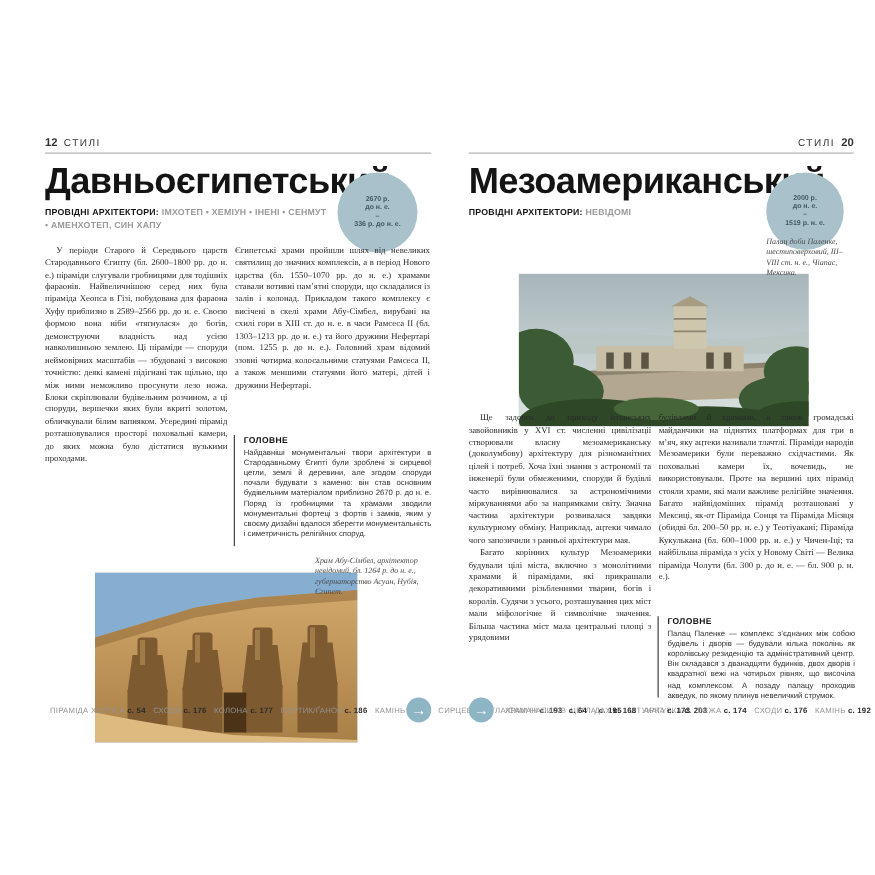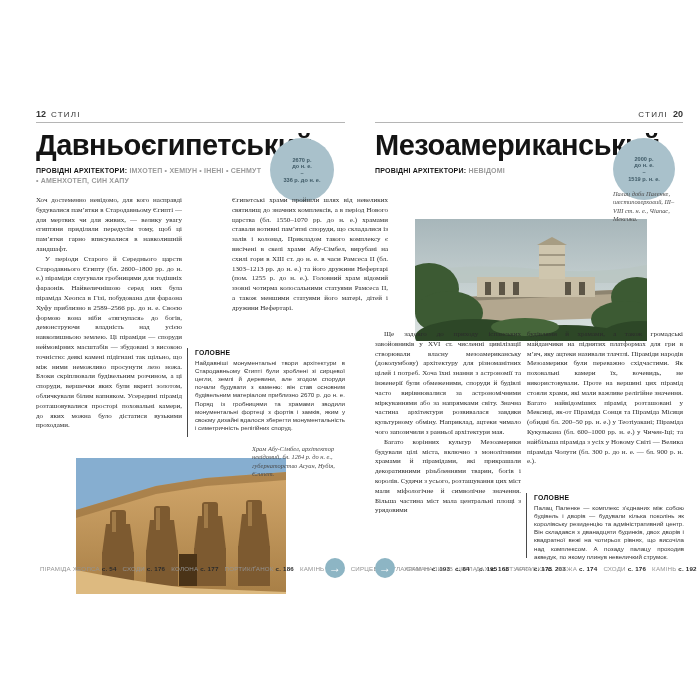--- a/index.html
+++ b/index.html
@@ -24,21 +24,21 @@
          align-items:center;justify-content:center;text-align:center;
          font-size:5.6px;line-height:6.6px;font-weight:bold;}
   .badge.left-b{left:234px;top:33px;width:64px;height:64px;}
   .badge.right-b{left:238px;top:33px;width:62px;height:62px;}
 
   .col{position:absolute;font-family:"Liberation Serif",serif;font-size:7px;line-height:9.8px;
        text-align:justify;color:#2b2b2b;overflow:hidden;}
   .col p{margin:0;}
   .col p.ind{text-indent:9px;}
   .l-col1{left:0;top:91px;width:146px;height:250px;}
-  .l-col2{left:152px;top:91px;width:156px;height:148px;margin-left:44px;}
+  .l-col2{left:152px;top:91px;width:156px;height:148px;}
   .r-col1{left:0;top:225px;width:146px;height:226px;}
   .r-col2{left:152px;top:225px;width:156px;height:160px;}
 
   .keybox{position:absolute;border-left:1px solid #4a4a4a;padding:1px 0 0 7px;
           font-size:6.2px;line-height:8.1px;color:#333;text-align:left;}
   .keybox h3{margin:0 0 2px 0;font-size:6.8px;letter-spacing:.3px;color:#111;}
   .keybox p{margin:0;text-align:justify;}
   .l-keybox{left:151px;top:243px;width:150px;height:88px;}
   .r-keybox{left:151px;top:388px;width:150px;height:64px;}
 
@@ -83,21 +83,20 @@
       <span>–</span>
       <span>336 р. до н. е.</span>
     </div>
 
     <p class="architects">
       <span>ПРОВІДНІ АРХІТЕКТОРИ:</span>
       <span class="names">ІМХОТЕП • ХЕМІУН • ІНЕНІ • СЕНМУТ • АМЕНХОТЕП, СИН ХАПУ</span>
     </p>
 
     <div class="col l-col1">
-      <p>Хоч достеменно невідомо, для кого насправді будувалися пам’ятки в Стародавньому Єгипті — для мертвих чи для живих, — велику увагу єгиптяни приділяли передусім тому, щоб ці пам’ятки гарно вписувалися в навколишній ландшафт.</p>
       <p class="ind">У періоди Старого й Середнього царств Стародавнього Єгипту (бл. 2600–1800 рр. до н. е.) піраміди слугували гробницями для тодішніх фараонів. Найвеличнішою серед них була піраміда Хеопса в Гізі, побудована для фараона Хуфу приблизно в 2589–2566 рр. до н. е. Своєю формою вона ніби «тягнулася» до богів, демонструючи владність над усією навколишньою землею. Ці піраміди — споруди неймовірних масштабів — збудовані з високою точністю: деякі камені підігнані так щільно, що між ними неможливо просунути лезо ножа. Блоки скріплювали будівельним розчином, а ці споруди, вершечки яких були вкриті золотом, обличкували білим вапняком. Усередині пірамід розташовувалися просторі поховальні камери, до яких можна було дістатися вузькими проходами.</p>
     </div>
     <div class="col l-col2">
       <p>Єгипетські храми пройшли шлях від невеликих святилищ до значних комплексів, а в період Нового царства (бл. 1550–1070 рр. до н. е.) храмами ставали вотивні пам’ятні споруди, що складалися із залів і колонад. Прикладом такого комплексу є висічені в скелі храми Абу-Сімбел, вирубані на схилі гори в XIII ст. до н. е. в часи Рамсеса II (бл. 1303–1213 рр. до н. е.) та його дружини Нефертарі (пом. 1255 р. до н. е.). Головний храм відомий ззовні чотирма колосальними статуями Рамсеса II, а також меншими статуями його матері, дітей і дружини Нефертарі.</p>
     </div>
 
     <aside class="keybox l-keybox">
       <h3>ГОЛОВНЕ</h3>
       <p>Найдавніші монументальні твори архітектури в Стародавньому Єгипті були зроблені зі сирцевої цегли, землі й деревини, але згодом споруди почали будувати з каменю: він став основним будівельним матеріалом приблизно 2670 р. до н. е. Поряд із гробницями та храмами зводили монументальні фортеці з фортів і замків, яким у своєму дизайні вдалося зберегти монументальність і симетричність релігійних споруд.</p>
     </aside>

